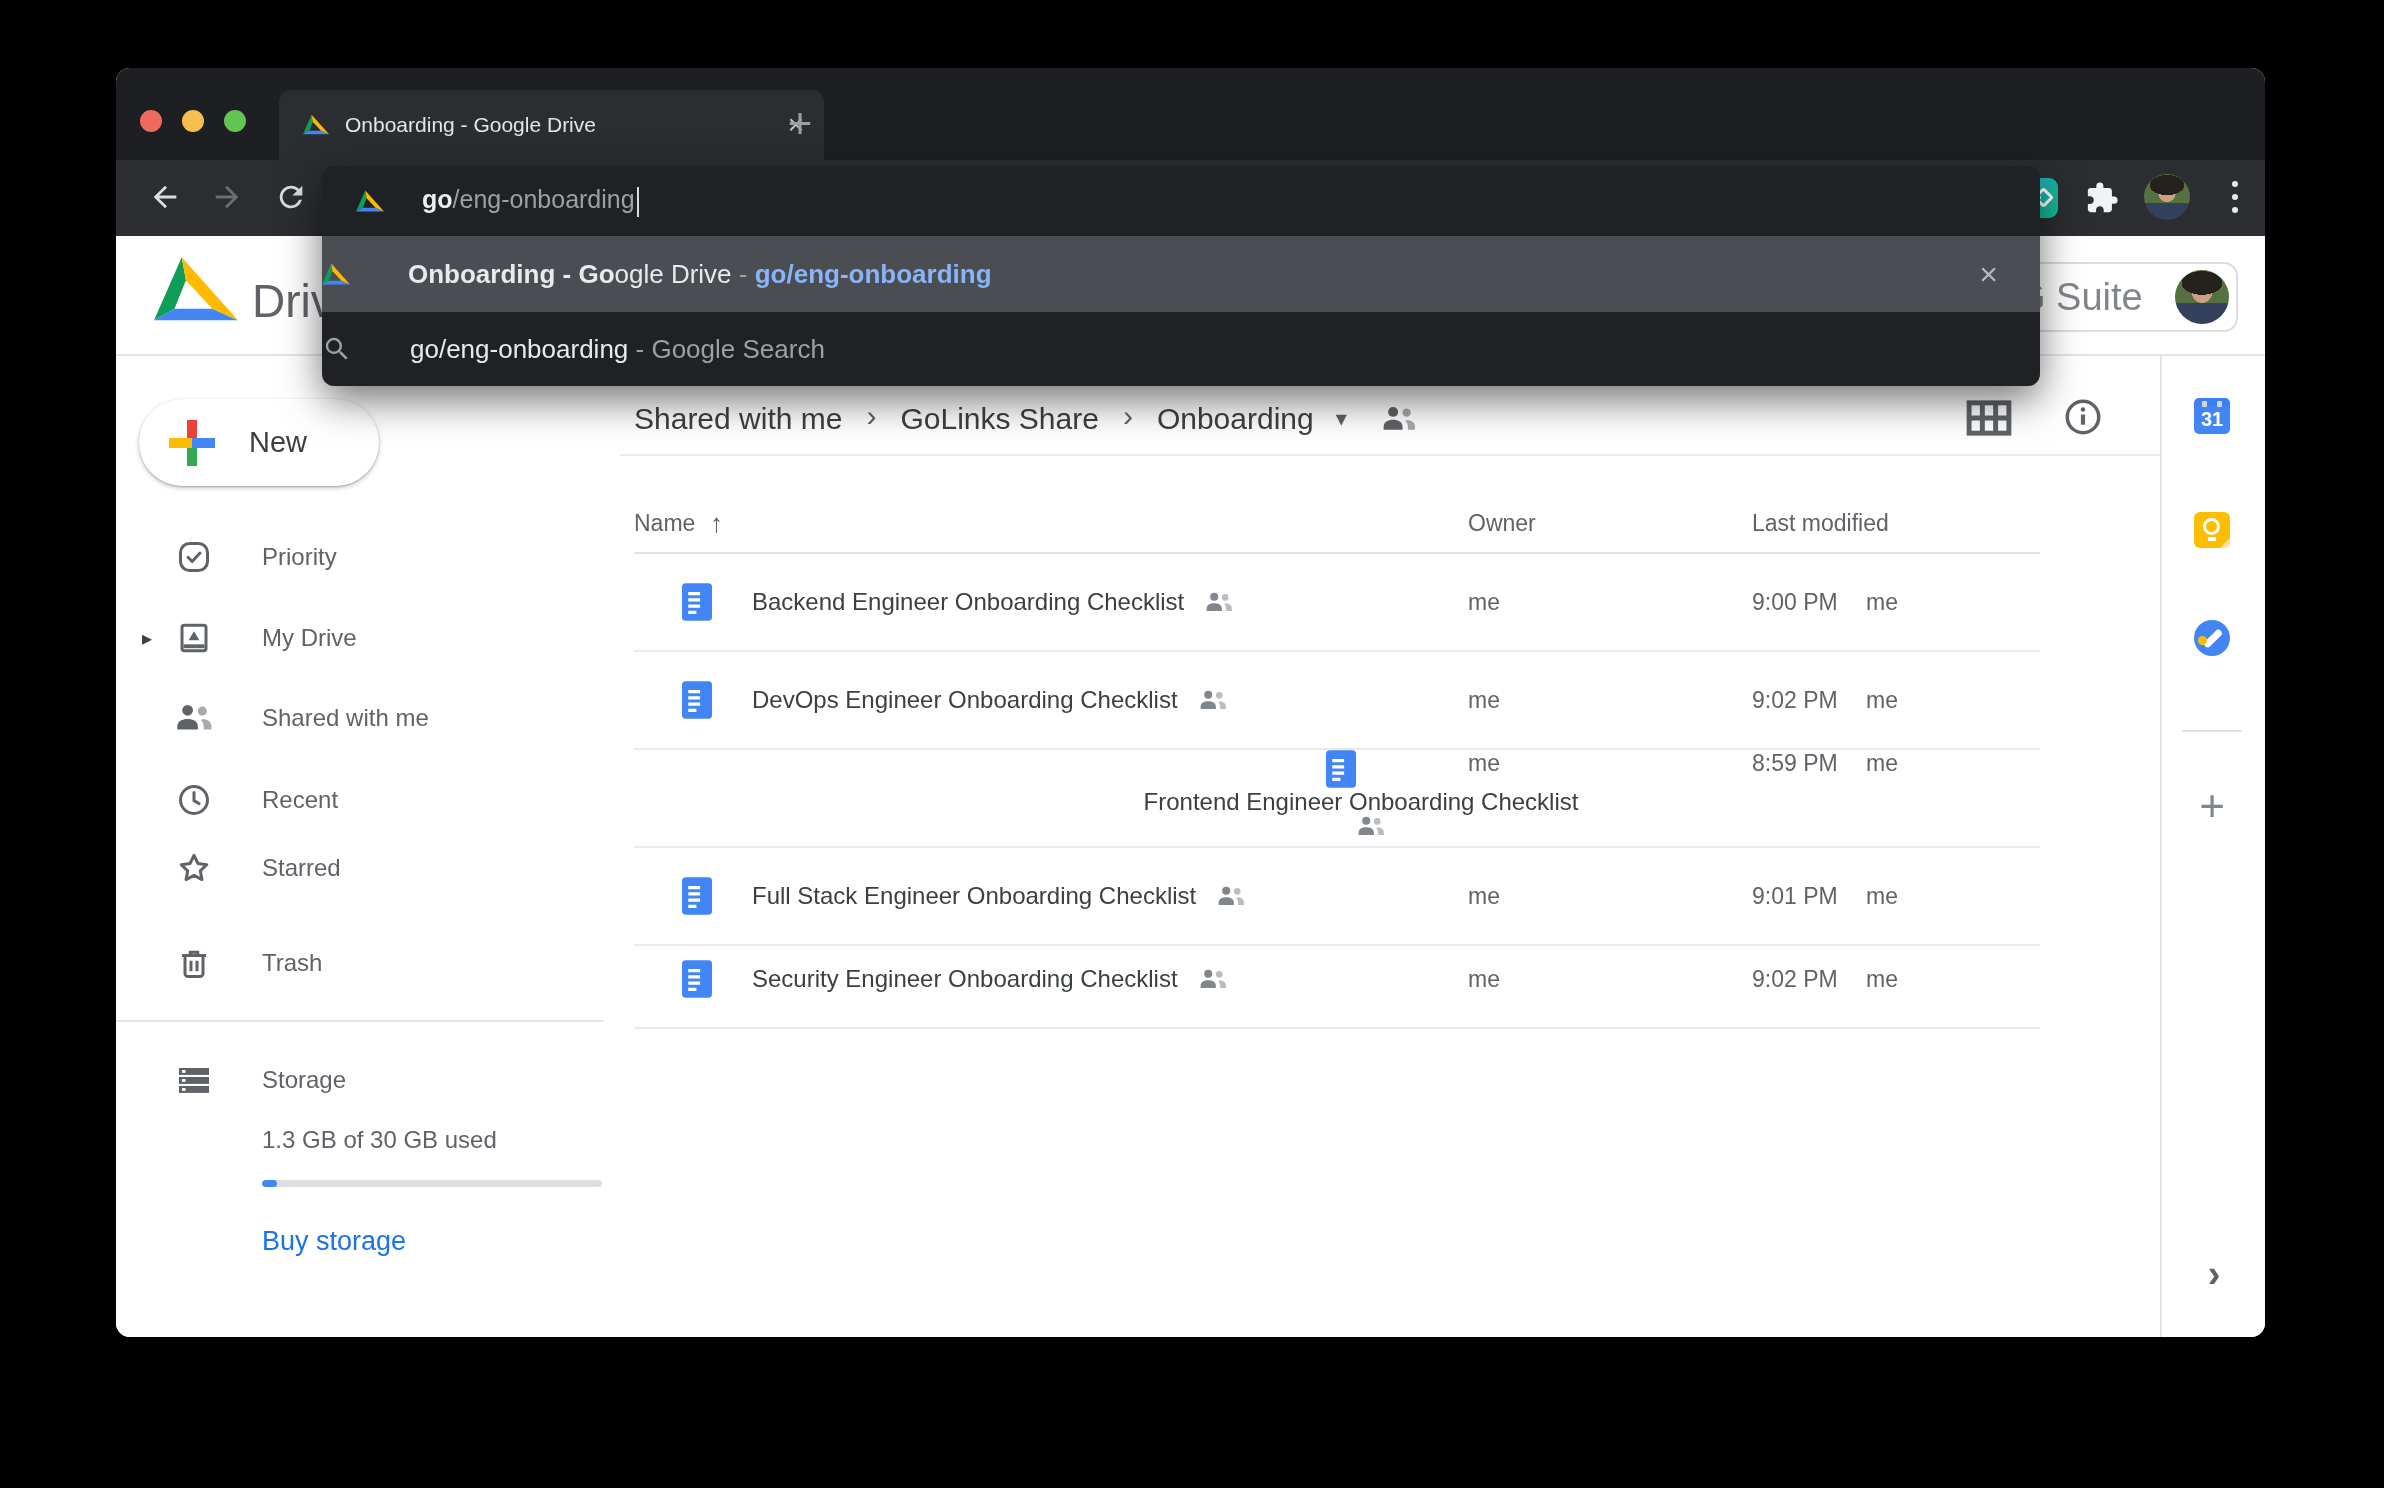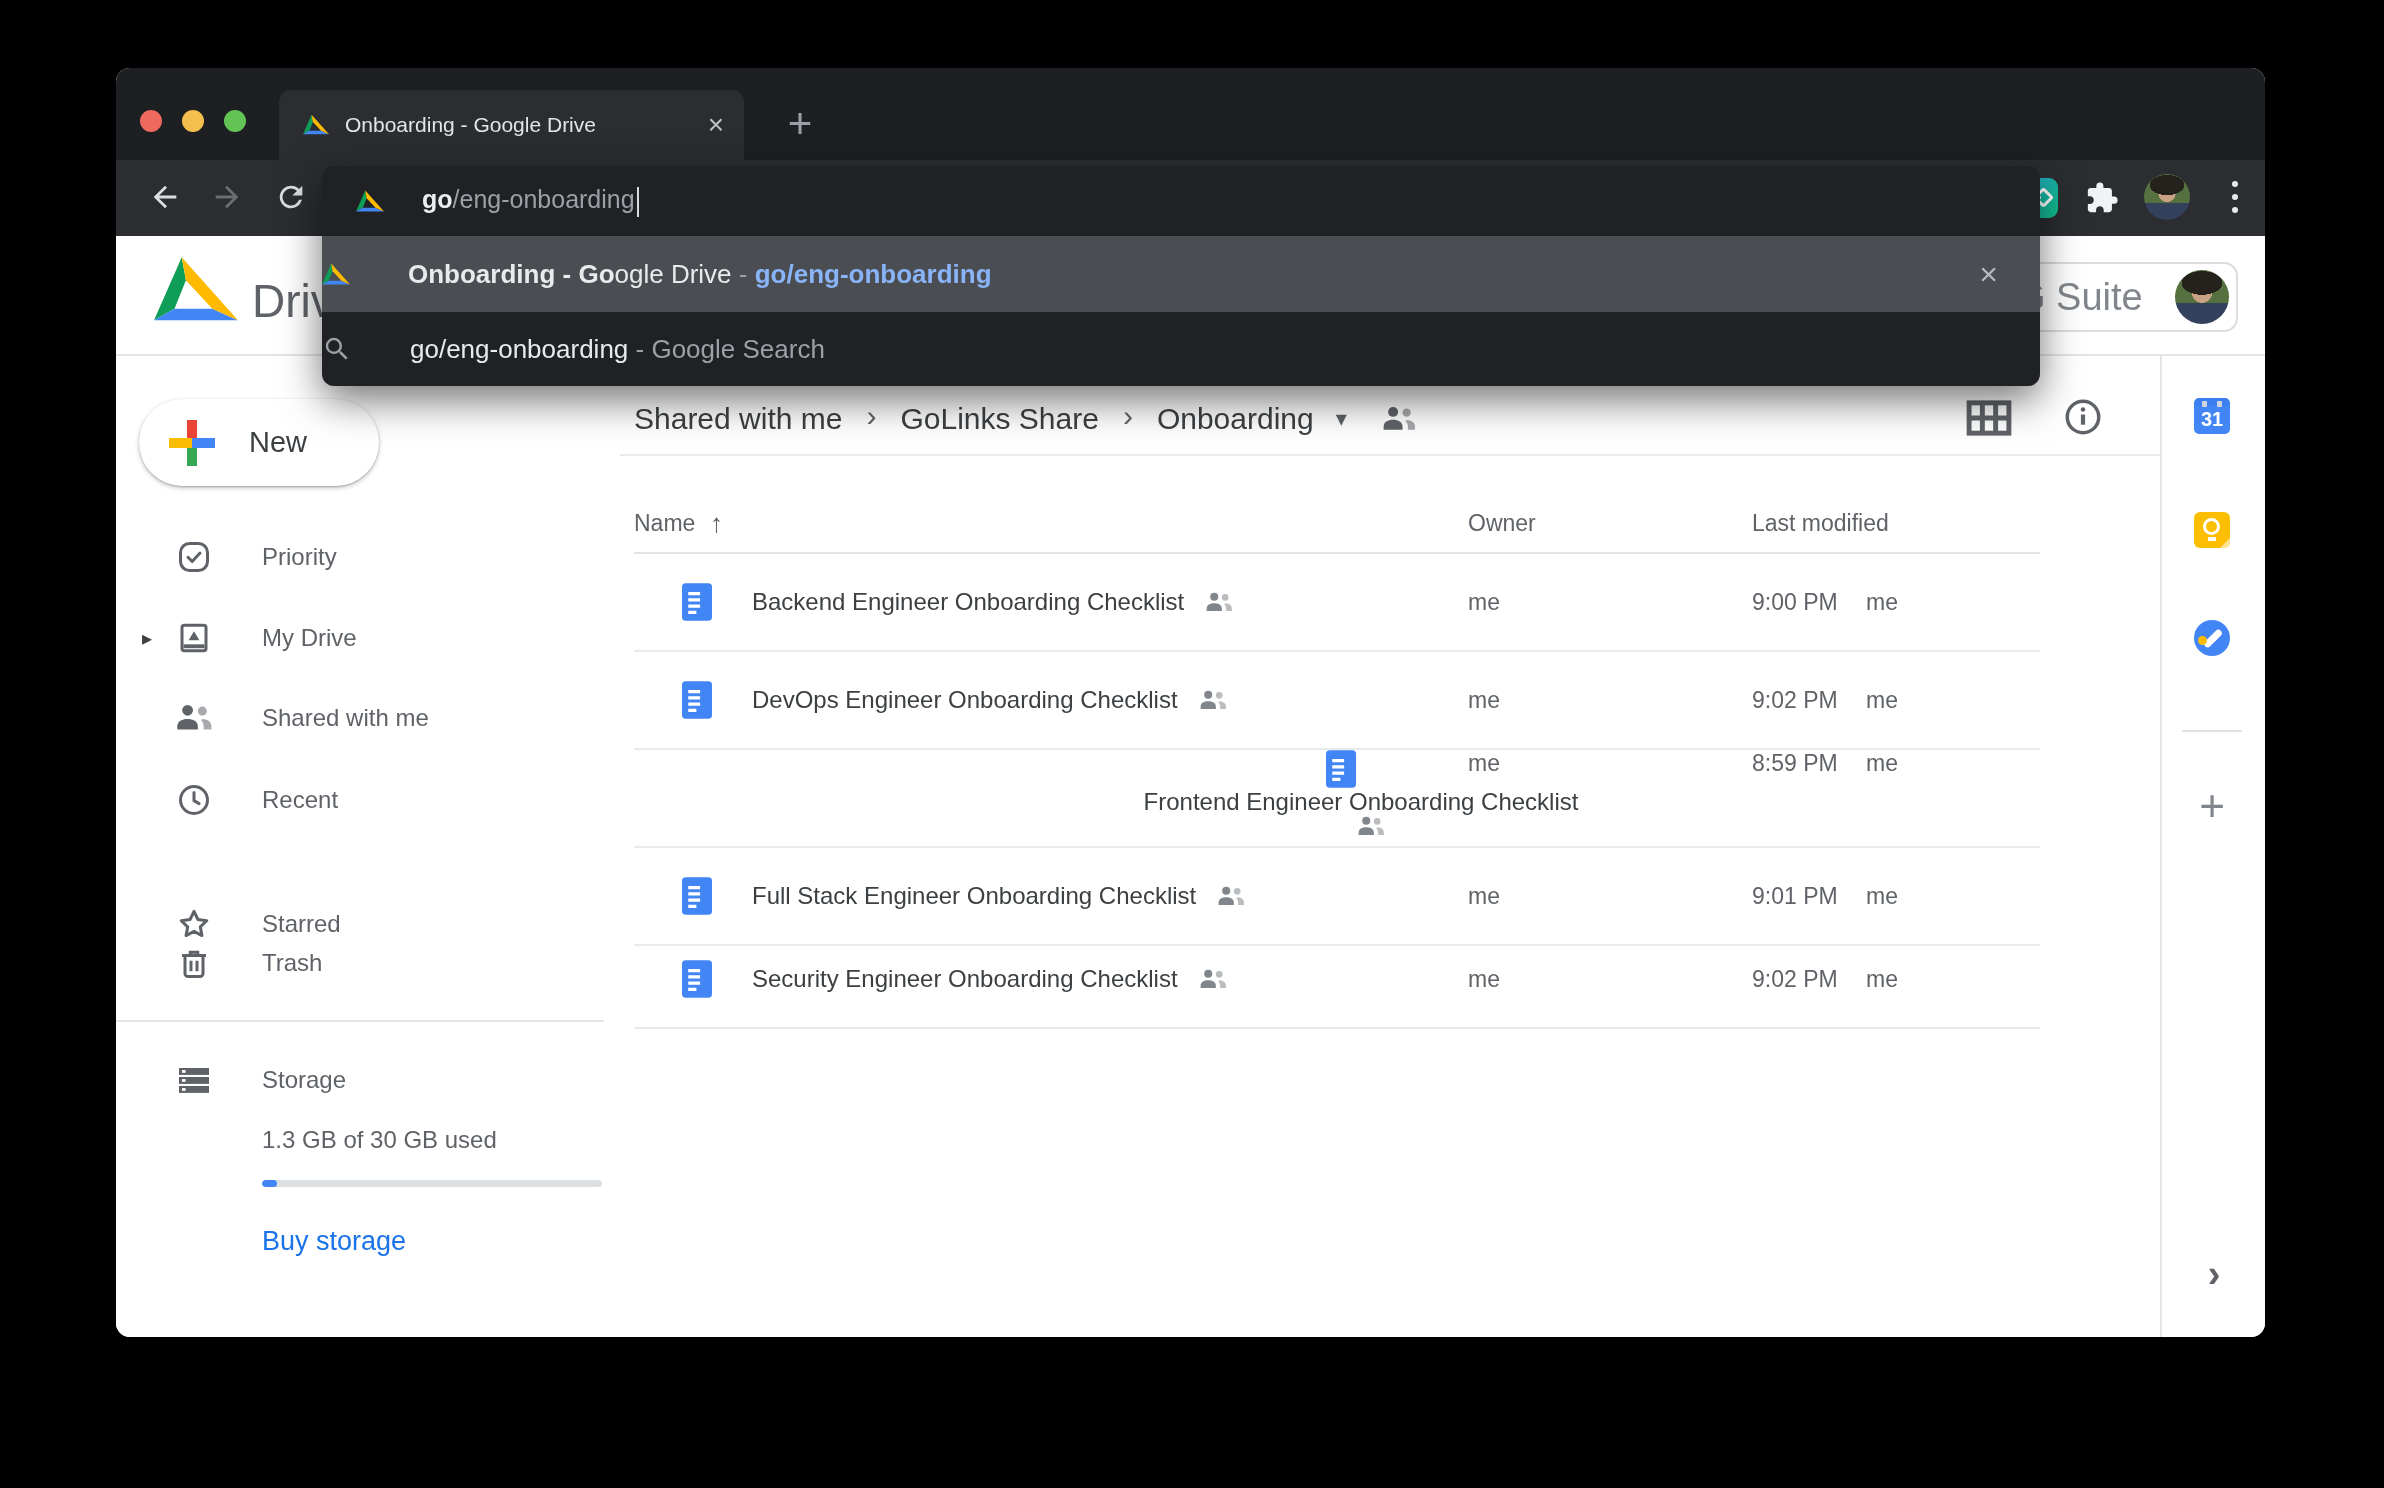--- a/index.html
+++ b/index.html
@@ -10,21 +10,21 @@
   
   #window{left:116px;top:68px;width:2149px;height:1269px;border-radius:14px;overflow:hidden;
           background:#fff;box-shadow:0 24px 70px rgba(0,0,0,.65);}
 
   
   .tabstrip{left:0;top:0;width:2149px;height:92px;background:#1d1f22;}
   .light{width:22px;height:22px;border-radius:50%;top:42px;}
   .light.red{left:24px;background:#ee6a5f;}
   .light.yellow{left:66px;background:#f5bf4f;}
   .light.green{left:108px;background:#61c454;}
-  .tab{left:163px;top:22px;width:465px;height:70px;background:#2b2d31;border-radius:12px 12px 0 0;
+  .tab{left:163px;top:22px;width:545px;height:70px;background:#2b2d31;border-radius:12px 12px 0 0;
        display:flex;align-items:center;padding:0 20px 0 24px;gap:16px;}
   .tab-title{color:#e2e4e8;font-size:21px;flex:1;white-space:nowrap;overflow:hidden;}
   .tab-close{color:#bdc1c6;font-size:28px;line-height:1;}
   .newtab{left:652px;top:24px;width:64px;height:64px;color:#9aa0a6;font-size:42px;
           display:flex;align-items:center;justify-content:center;font-weight:300;}
   .toolbar{left:0;top:92px;width:2149px;height:76px;background:#2b2d31;}
   .navbtn{top:112px;width:34px;height:34px;color:#dadee2;}
   .navbtn svg{width:34px;height:34px;display:block;}
   .nav-back{left:32px;}
   .nav-fwd{left:94px;color:#6b6f74;}
@@ -295,21 +295,21 @@
     <div class="abs sideitem" style="top:700px;">
       <span class="sideicon">
         <svg viewBox="0 0 24 24" fill="none" stroke="currentColor" stroke-width="2">
             <circle cx="12" cy="12" r="9"></circle>
             <path d="M12 7v5.4l3.4 2" stroke-linecap="round"></path>
           </svg>
       </span>
       <span class="sidelabel">Recent</span>
     </div>
 
-    <div class="abs sideitem" style="top:824px;">
+    <div class="abs sideitem" style="top:768px;">
       <span class="sideicon">
         <svg viewBox="0 0 24 24" fill="none" stroke="currentColor" stroke-width="2" stroke-linejoin="round">
             <path d="M12 3.6l2.6 5.4 5.9.8-4.3 4.1 1.1 5.8L12 16.9l-5.3 2.8 1.1-5.8-4.3-4.1 5.9-.8z"></path>
           </svg>
       </span>
       <span class="sidelabel">Starred</span>
     </div>
 
     <div class="abs sideitem" style="top:863px;">
       <span class="sideicon">

